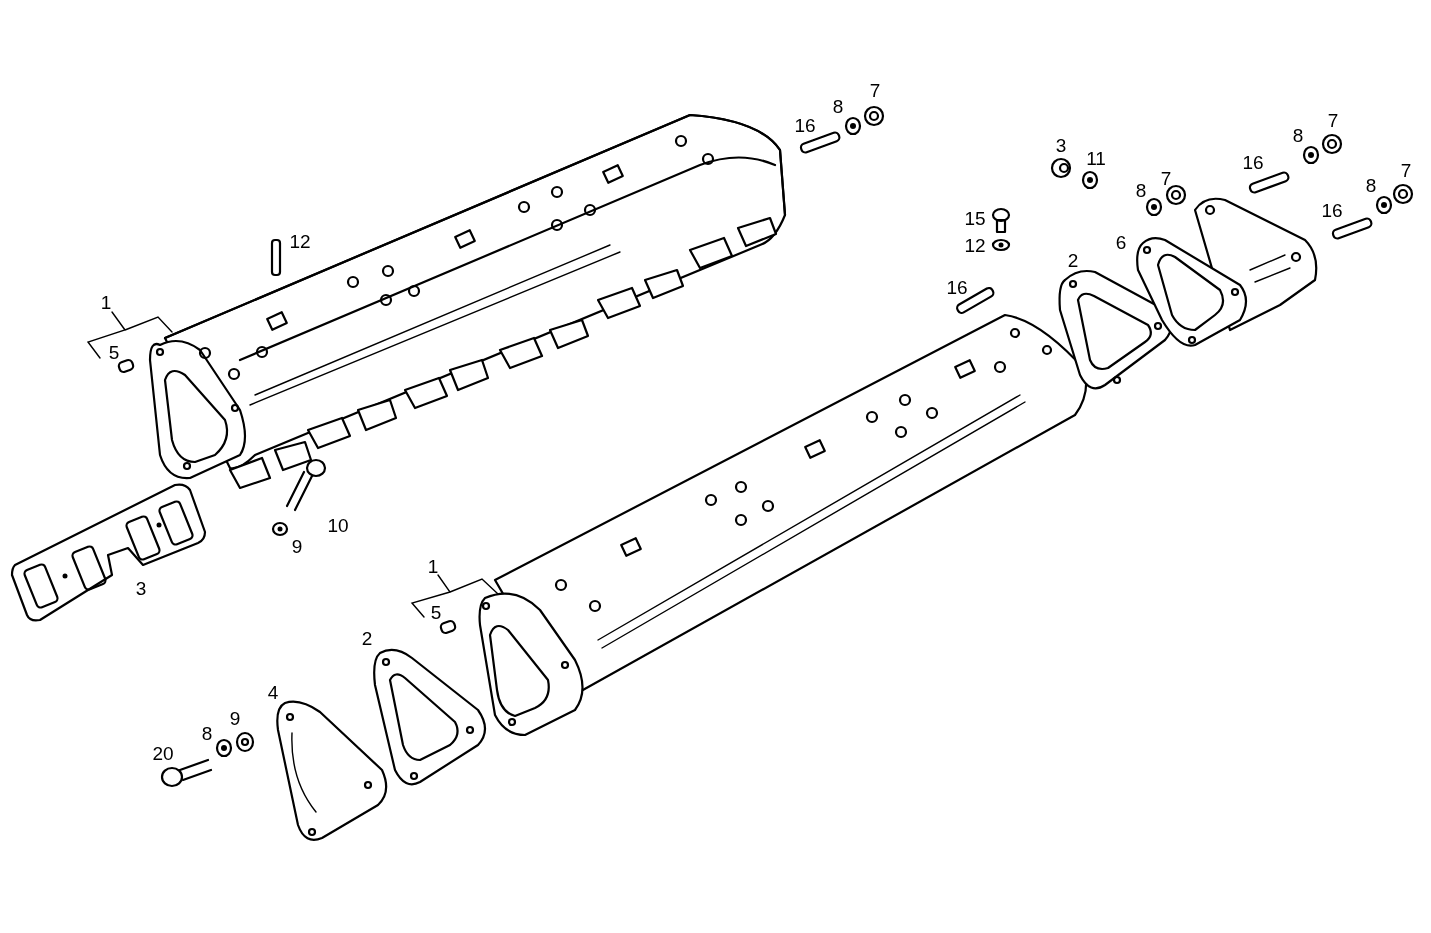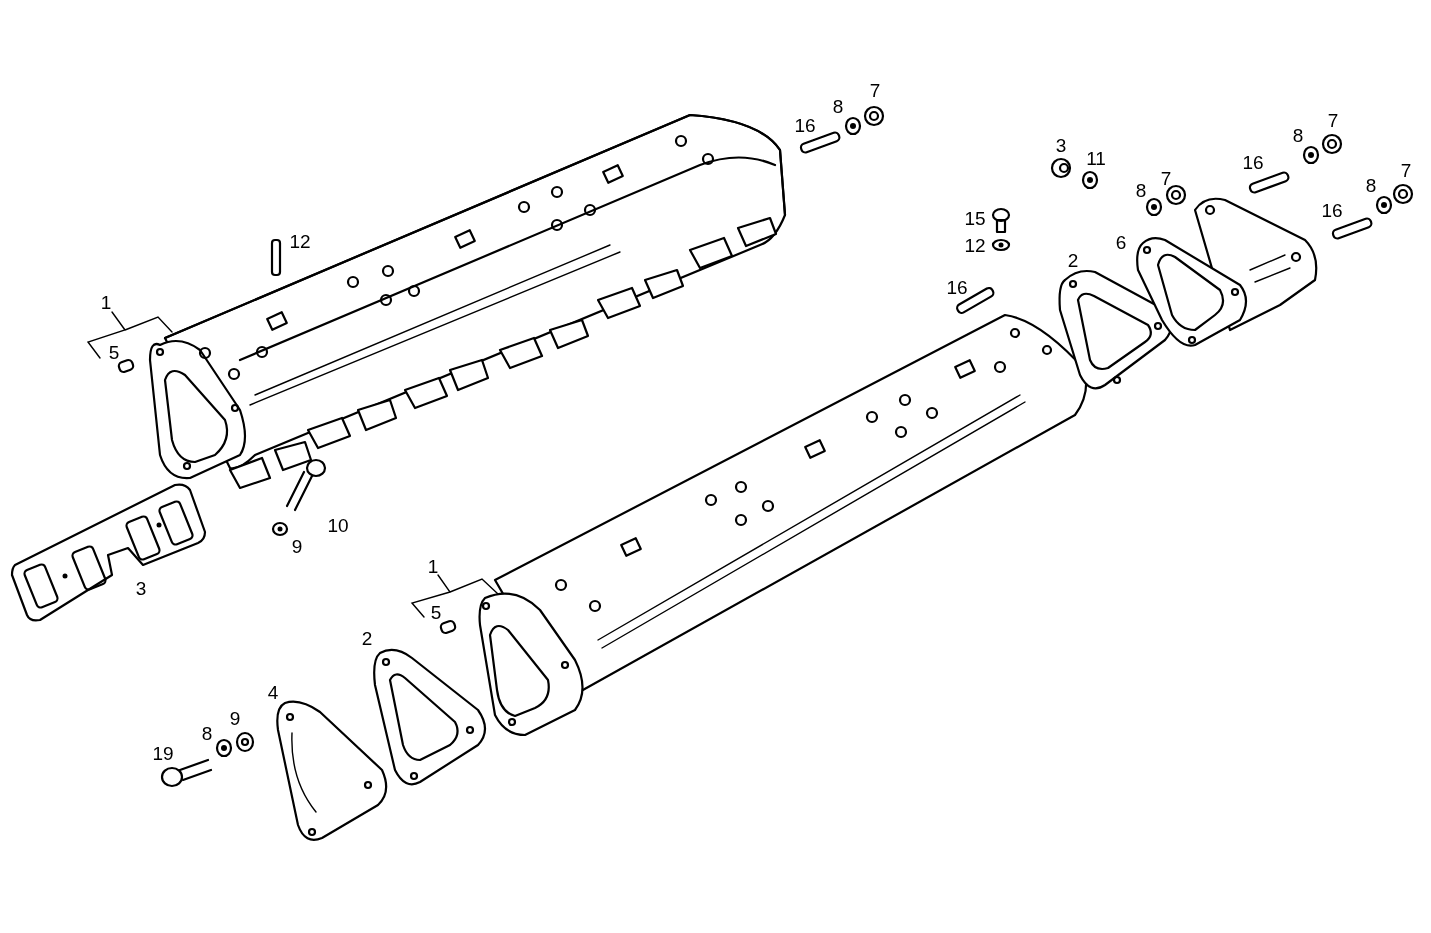--- a/index.html
+++ b/index.html
@@ -228,14 +228,14 @@
 <span class="callout" style="left:1333px;top:120px">7</span>
 <span class="callout" style="left:1332px;top:210px">16</span>
 <span class="callout" style="left:1371px;top:185px">8</span>
 <span class="callout" style="left:1406px;top:170px">7</span>
 <span class="callout" style="left:433px;top:566px">1</span>
 <span class="callout" style="left:436px;top:612px">5</span>
 <span class="callout" style="left:367px;top:638px">2</span>
 <span class="callout" style="left:273px;top:692px">4</span>
 <span class="callout" style="left:235px;top:718px">9</span>
 <span class="callout" style="left:207px;top:733px">8</span>
-<span class="callout" style="left:163px;top:753px">19</span>
+<span class="callout" style="left:163px;top:753px">20</span>
 </div>
 
 </body></html>

